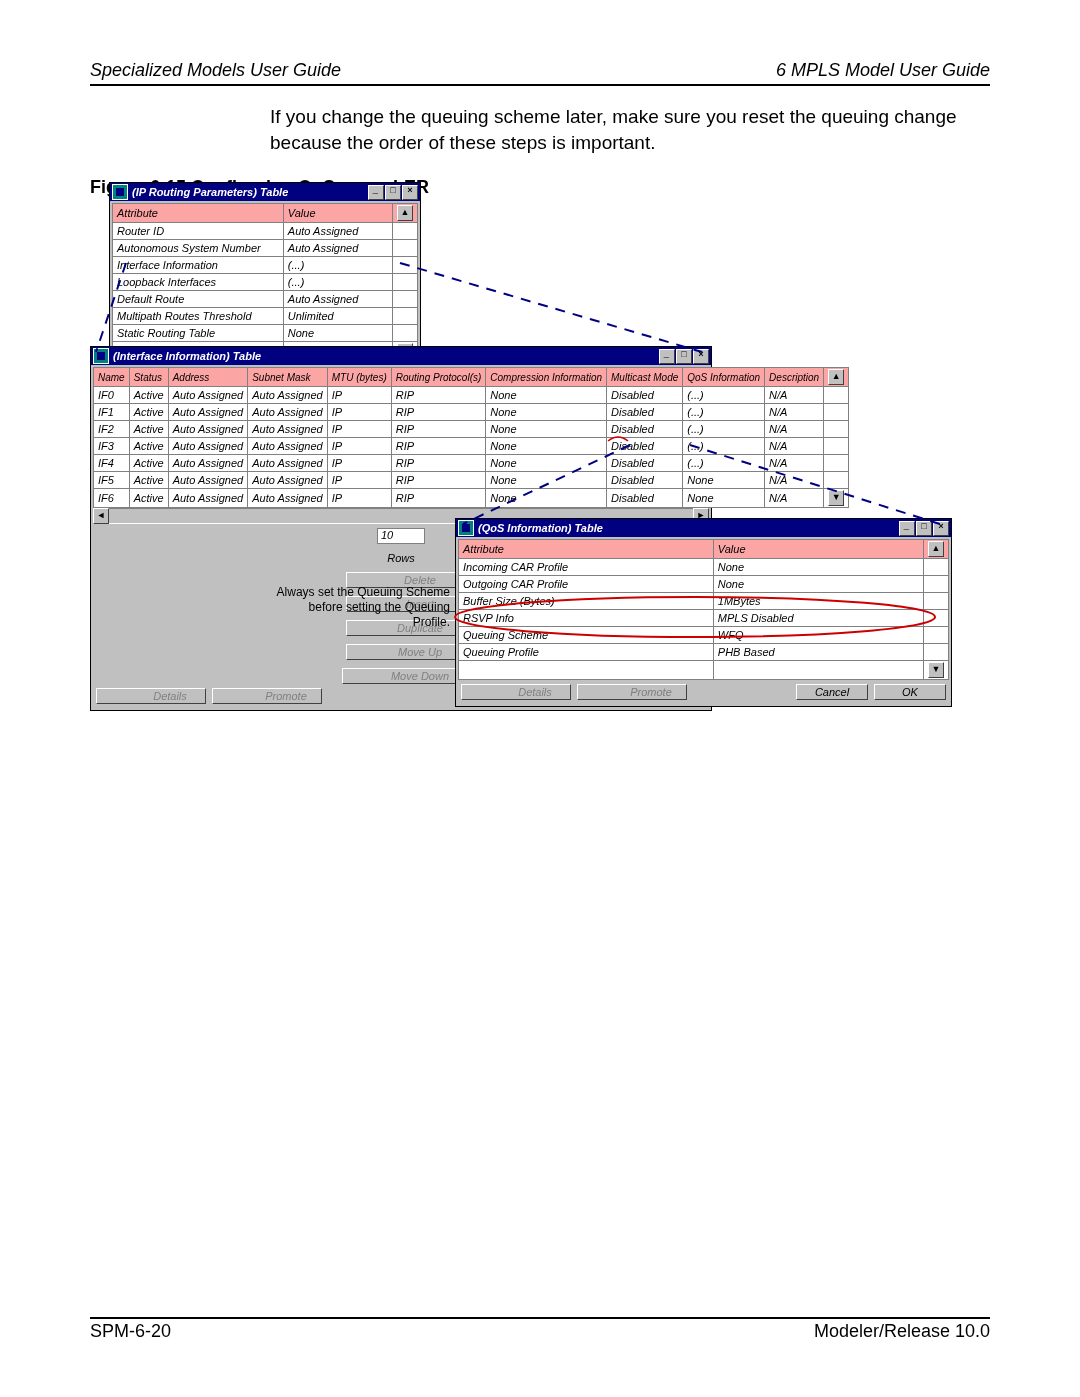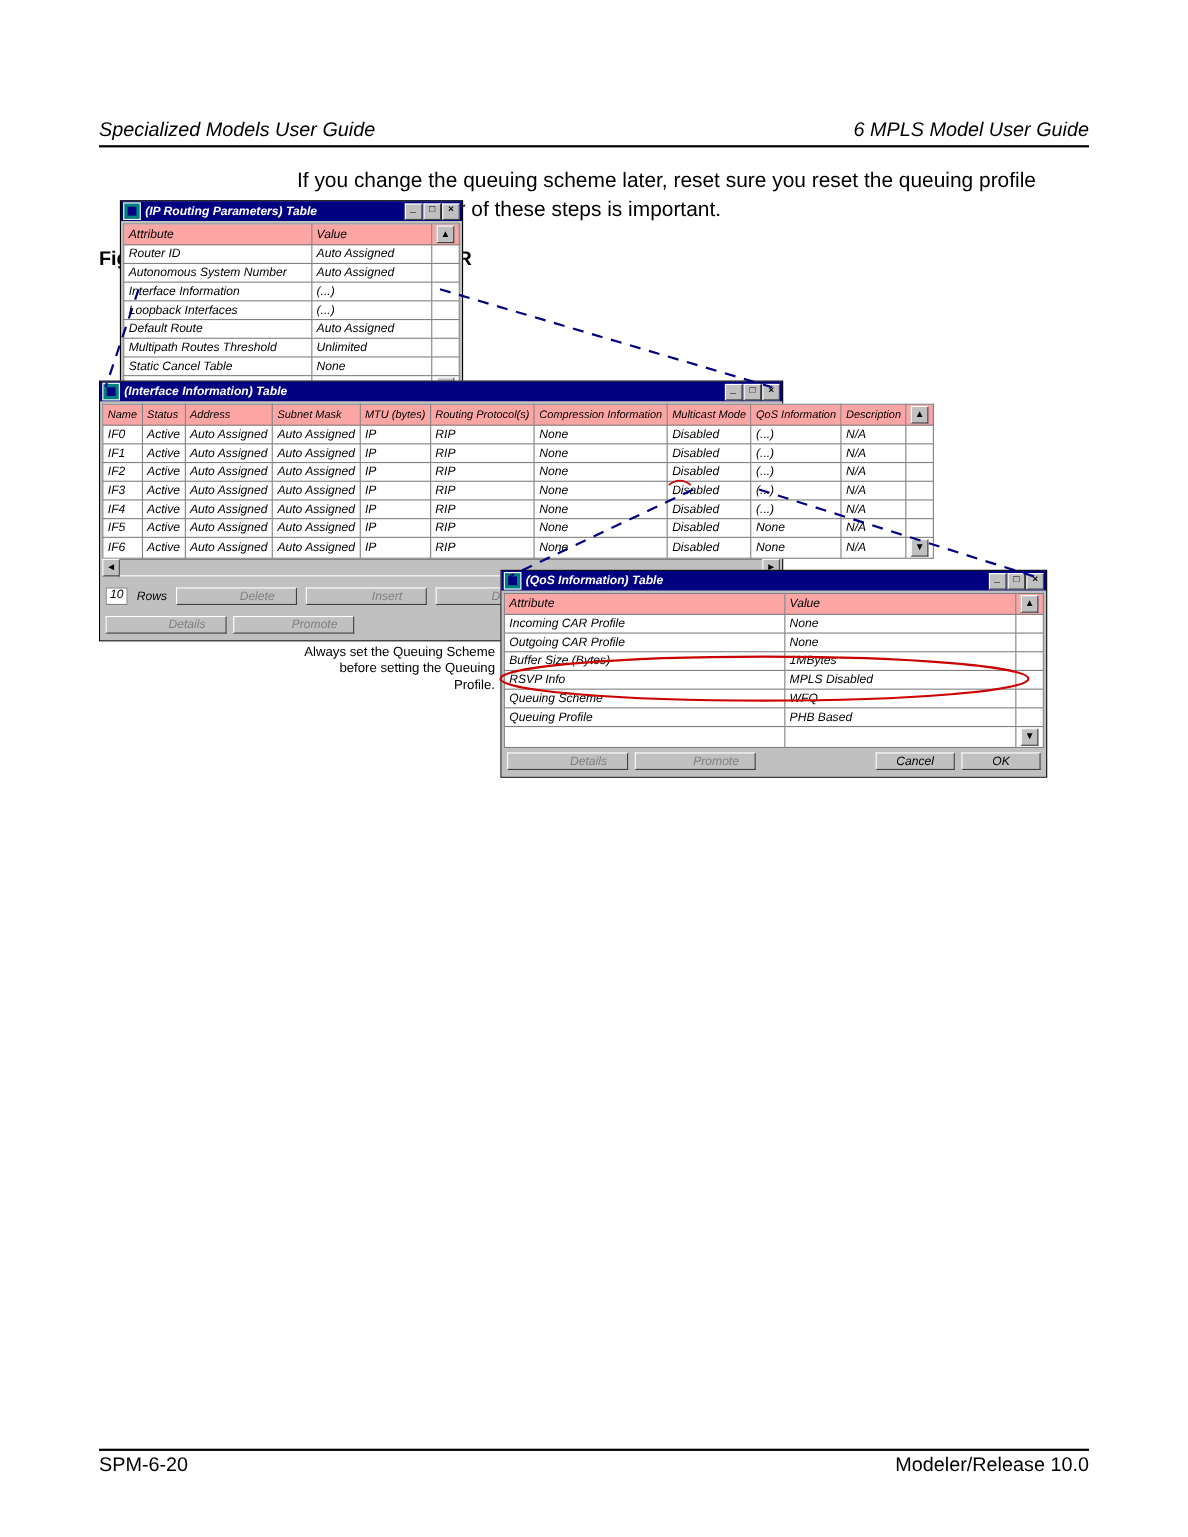--- a/index.html
+++ b/index.html
@@ -17,21 +17,20 @@
     position: relative;
   }
   .running-head {
     display: flex;
     justify-content: space-between;
     font-style: italic;
     font-size: 18px;
     border-bottom: 2px solid #000;
     padding-bottom: 3px;
     margin-bottom: 18px;
-    margin-top: 48px;
   }
   .intro {
     font-size: 19px;
     line-height: 1.35;
     margin-left: 180px;
     margin-right: 10px;
     margin-bottom: 22px;
   }
   .figure-caption {
     font-size: 18px;
@@ -160,41 +159,42 @@
     pointer-events:none;
   }
 
   .if-head th { font-size:10px; }
   .if-table td { font-size:11px; }
 
   .rows-box{
     display:flex; align-items:center; gap:8px;
     padding:4px 3px;
     font-size:11px;
+    flex-direction:column;
   }
   .rows-input{
     width:40px; height:14px;
     background:#fff;
     border:1px solid #808080;
     font-size:11px;
     padding:0 3px;
   }
   .small-col{width:14px;padding:0;}
 </style>
 </head>
 <body>
 
 <div class="page">
 
   <div class="running-head">
     <span>Specialized Models User Guide</span>
     <span>6   MPLS Model User Guide</span>
   </div>
 
-  <div class="intro">If you change the queuing scheme later, reset sure you reset the queuing profile because the order of these steps is important.</div>
+  <div class="intro">If you change the queuing scheme later, make sure you reset the queuing change because the order of these steps is important.</div>
 
   <div class="figure-caption">Figure 6-15   Configuring QoS on an LER</div>
 
   <div class="win" style="left:109px; top:182px; width:310px;">
     <div class="titlebar">
       <span class="sys-icon"></span>
       <span>(IP Routing Parameters) Table</span>
       <span class="sp"></span>
       <span class="tb-btn">_</span>
       <span class="tb-btn">□</span>
@@ -236,21 +236,21 @@
               <td>Default Route</td>
               <td>Auto Assigned</td>
               <td class="small-col"></td>
             </tr>
             <tr>
               <td>Multipath Routes Threshold</td>
               <td>Unlimited</td>
               <td class="small-col"></td>
             </tr>
             <tr>
-              <td>Static Cancel Table</td>
+              <td>Static Routing Table</td>
               <td>None</td>
               <td class="small-col"></td>
             </tr>
           </tbody>
         <tbody>
             <tr>
               <td></td>
               <td></td>
               <td class="small-col">
                 <div class="scroll-down">▼</div>

